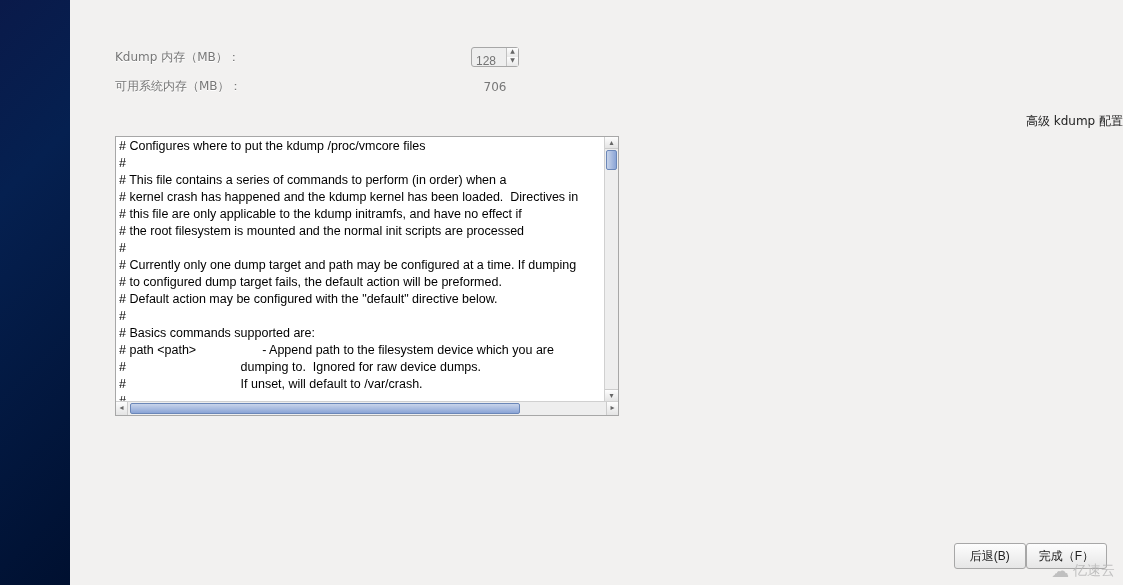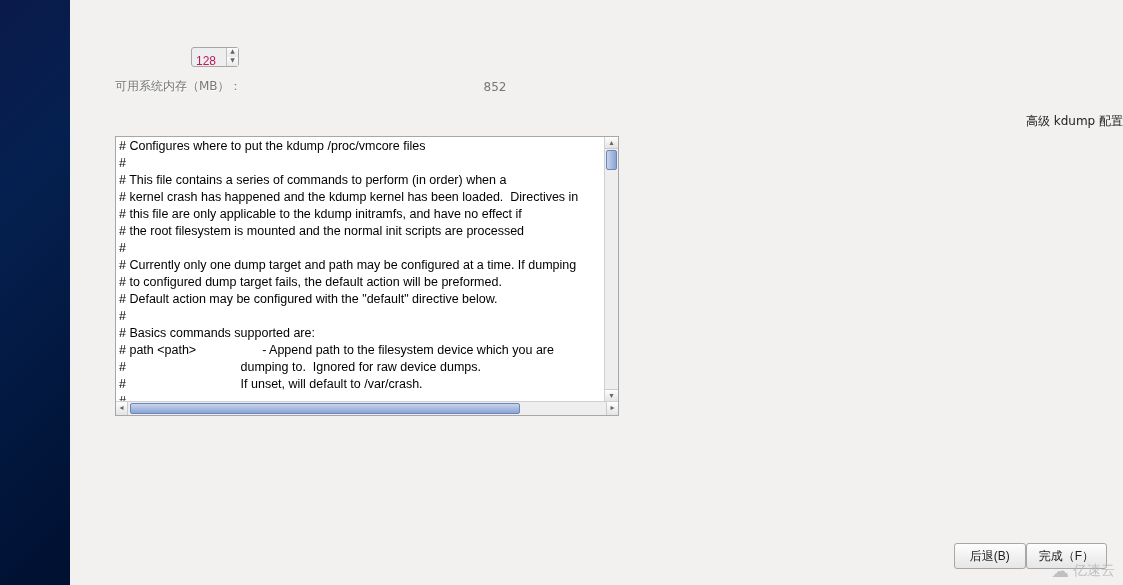--- a/index.html
+++ b/index.html
@@ -49,21 +49,21 @@
       align-items: stretch;
       border: 1px solid #a7a7a7;
       background: #eee;
       height: 20px;
       border-radius: 3px;
     }
     .spinbox input {
       width: 34px;
       border: none;
       background: transparent;
-      color: #be185d;
+      color: #737373;
       padding: 0 4px;
       font-size: 12px;
       outline: none;
       margin-top: 8px;
     }
     .spinbox .spin-btns {
       display: flex;
       flex-direction: column;
       width: 12px;
       border-left: 1px solid #c0c0c0;
@@ -204,34 +204,35 @@
 
 <div class="desktop-bg"></div>
 
 <div class="main-panel">
   <div class="content">
 
     <div class="form-row" style="margin-top:14px;">
     </div>
 
     <div class="form-row">
+      <span class="form-label">Kdump 内存（MB）：</span>
       <span class="form-value-static" style="text-align:center;">
         <span class="spinbox">
           <input type="text" disabled="" value="128" style="">
           <span class="spin-btns">
             <span class="spin-btn">▲</span>
             <span class="spin-btn">▼</span>
           </span>
         </span>
       </span>
     </div>
 
     <div class="form-row">
       <span class="form-label">可用系统内存（MB）：</span>
-      <span class="form-value-static">852</span>
+      <span class="form-value-static">706</span>
     </div>
 
     <div class="section-title">高级 kdump 配置</div>
 
     <div class="textarea-wrap">
       <div class="textarea-inner">
         <div class="config-text"># Configures where to put the kdump /proc/vmcore files
 #
 # This file contains a series of commands to perform (in order) when a
 # kernel crash has happened and the kdump kernel has been loaded.  Directives in

